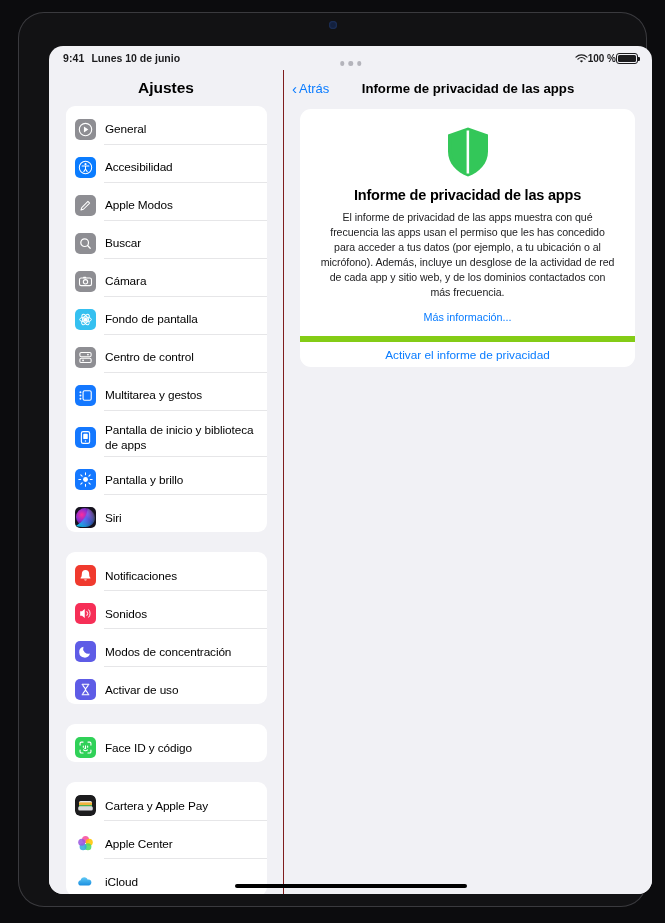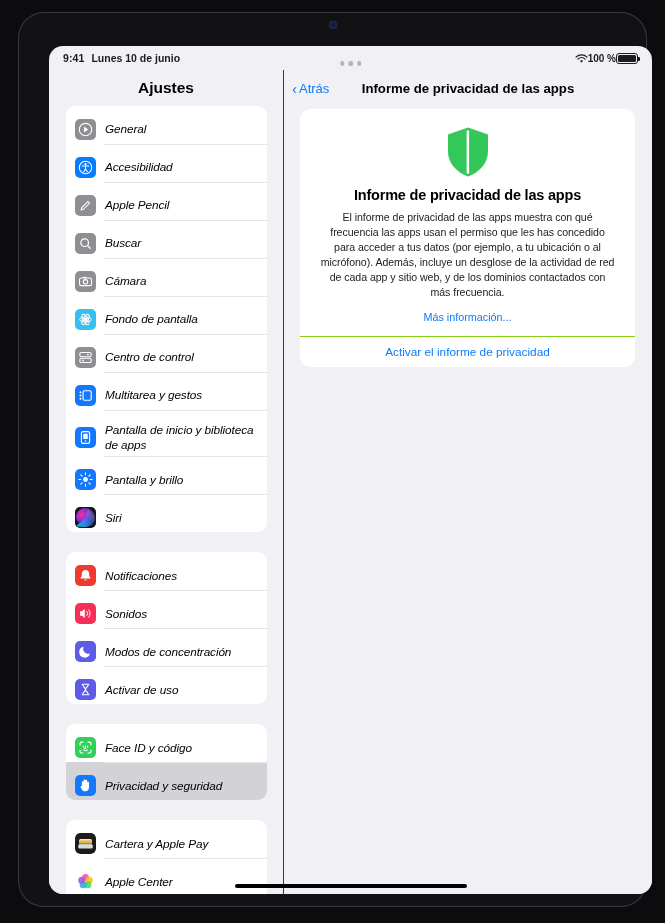--- a/index.html
+++ b/index.html
@@ -111,21 +111,20 @@
     border-radius: 9px;
     overflow: hidden;
     margin-bottom: 20px;
   }
   .row {
     display: flex; align-items: center;
     min-height: 31px;
     padding: 13px 8px 4px 9px;
     position: relative;
     cursor: default;
-    font-style: italic;
   }
   .row + .row::before {
     content: "";
     position: absolute; left: 38px; right: 0; top: 0;
     height: 1px; background: #e6e6e8;
   }
   .row.selected { background: #d2d2d7; }
   .row-icon {
     width: 21px; height: 21px; min-width: 21px;
     border-radius: 5px;
@@ -177,21 +176,21 @@
   }
   #card-text {
     font-size: 10.6px; color: #1c1c1e; line-height: 1.42;
     letter-spacing: -.05px;
   }
   #more-link {
     display: block; margin-top: 11px;
     font-size: 10.8px; color: #0a7cff; cursor: pointer;
   }
   #card-action {
-    border-top: 1px solid #84cc16;
+    border-top: 6px solid #84cc16;
     height: 31px;
     display: flex; align-items: center; justify-content: center;
     font-size: 11.8px; color: #0a7cff;
     cursor: pointer;
   }
 
   
   #home-ind {
     position: absolute;
     left: 50%; bottom: 6px;
@@ -260,21 +259,21 @@
                     </svg>
                   </span>
                   <span class="row-label">Accesibilidad</span>
                 </div>
                 <div class="row">
                   <span class="row-icon" style="background: rgb(142, 142, 147);">
                     <svg width="15" height="15" viewBox="0 0 16 16">
                       <path d="M3.2 12.8 4 10.2 10.6 3.6l1.8 1.8L5.8 12z" fill="none" stroke="white" stroke-width="1.1" stroke-linejoin="round"></path>
                     </svg>
                   </span>
-                  <span class="row-label">Apple Pencil</span>
+                  <span class="row-label">Apple Modos</span>
                 </div>
                 <div class="row">
                   <span class="row-icon" style="background: rgb(142, 142, 147);">
                     <svg width="15" height="15" viewBox="0 0 16 16">
                       <circle cx="7.1" cy="7.1" r="4.1" fill="none" stroke="white" stroke-width="1.3"></circle>
                       <path d="M10.2 10.2 13 13" stroke="white" stroke-width="1.4" stroke-linecap="round"></path>
                     </svg>
                   </span>
                   <span class="row-label">Buscar</span>
                 </div>
@@ -410,28 +409,20 @@
                     <svg width="15" height="15" viewBox="0 0 16 16">
                       <g stroke="white" stroke-width="1.2" fill="none" stroke-linecap="round">
                         <path d="M2.2 5.4V3.6c0-.8.6-1.4 1.4-1.4h1.8M10.6 2.2h1.8c.8 0 1.4.6 1.4 1.4v1.8M13.8 10.6v1.8c0 .8-.6 1.4-1.4 1.4h-1.8M5.4 13.8H3.6c-.8 0-1.4-.6-1.4-1.4v-1.8"></path>
                         <path d="M5.7 6.4v1.3M10.3 6.4v1.3M8 6.3v2.6H7.2"></path>
                         <path d="M5.9 10.6c1.2 1 3 1 4.2 0"></path>
                       </g>
                     </svg>
                   </span>
                   <span class="row-label">Face ID y código</span>
                 </div>
-                <div class="row selected">
-                  <span class="row-icon" style="background: rgb(20, 120, 255);">
-                    <svg width="15" height="15" viewBox="0 0 16 16">
-                      <path d="M4.1 8.3V4.5a.95.95 0 0 1 1.9 0v3.1V2.5a.95.95 0 0 1 1.9 0v5.1V2.9a.95.95 0 0 1 1.9 0v4.7V4.9a.95.95 0 0 1 1.9 0v5.3c0 2.3-1.7 4-3.9 4-2.2 0-3.1-1-3.8-2.3L2.8 9.8c-.4-.7.5-1.5 1.1-.9z" fill="white"></path>
-                    </svg>
-                  </span>
-                  <span class="row-label">Privacidad y seguridad</span>
-                </div>
               </div>
               <div class="group">
                 <div class="row">
                   <span class="row-icon">
                     <svg width="21" height="21" viewBox="0 0 21 21">
                       <rect width="21" height="21" rx="5" fill="#1c1c1e"></rect>
                       <rect x="4" y="6" width="13" height="9" rx="1.6" fill="#e8e8ea"></rect>
                       <rect x="4" y="7.4" width="13" height="2.6" fill="#f2b33d"></rect>
                       <rect x="4" y="10" width="13" height="2.1" fill="#4cb050"></rect>
                       <rect x="4" y="12.1" width="13" height="2" fill="#49a0e8"></rect>

